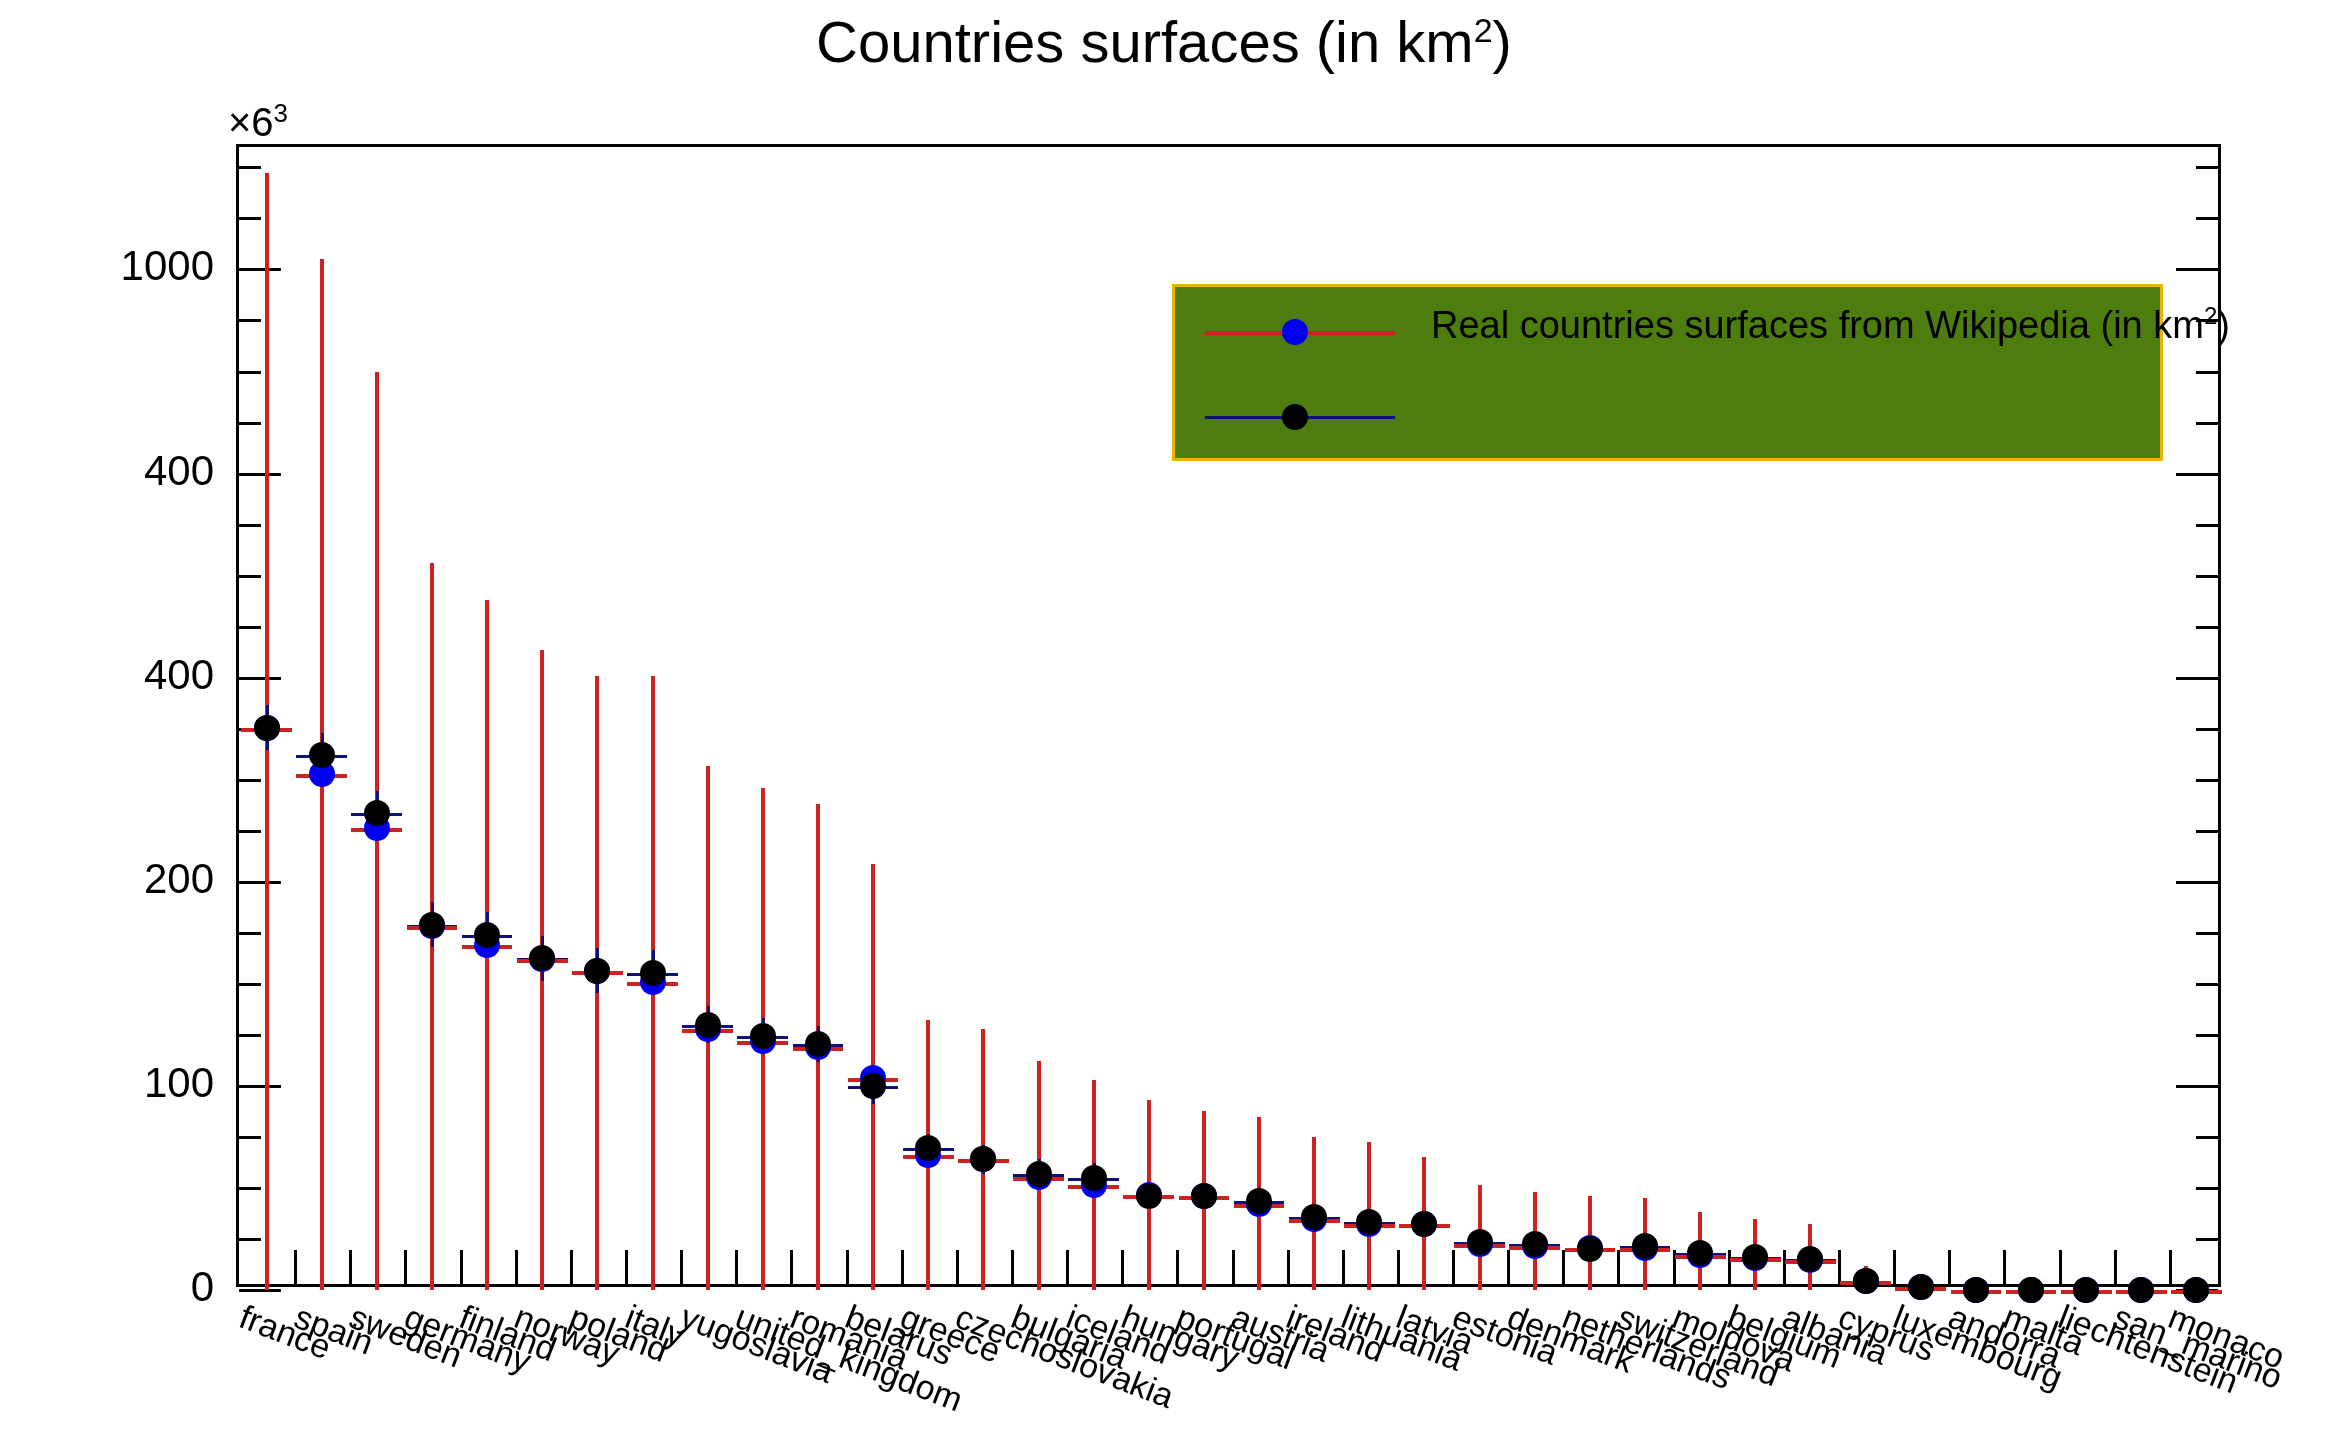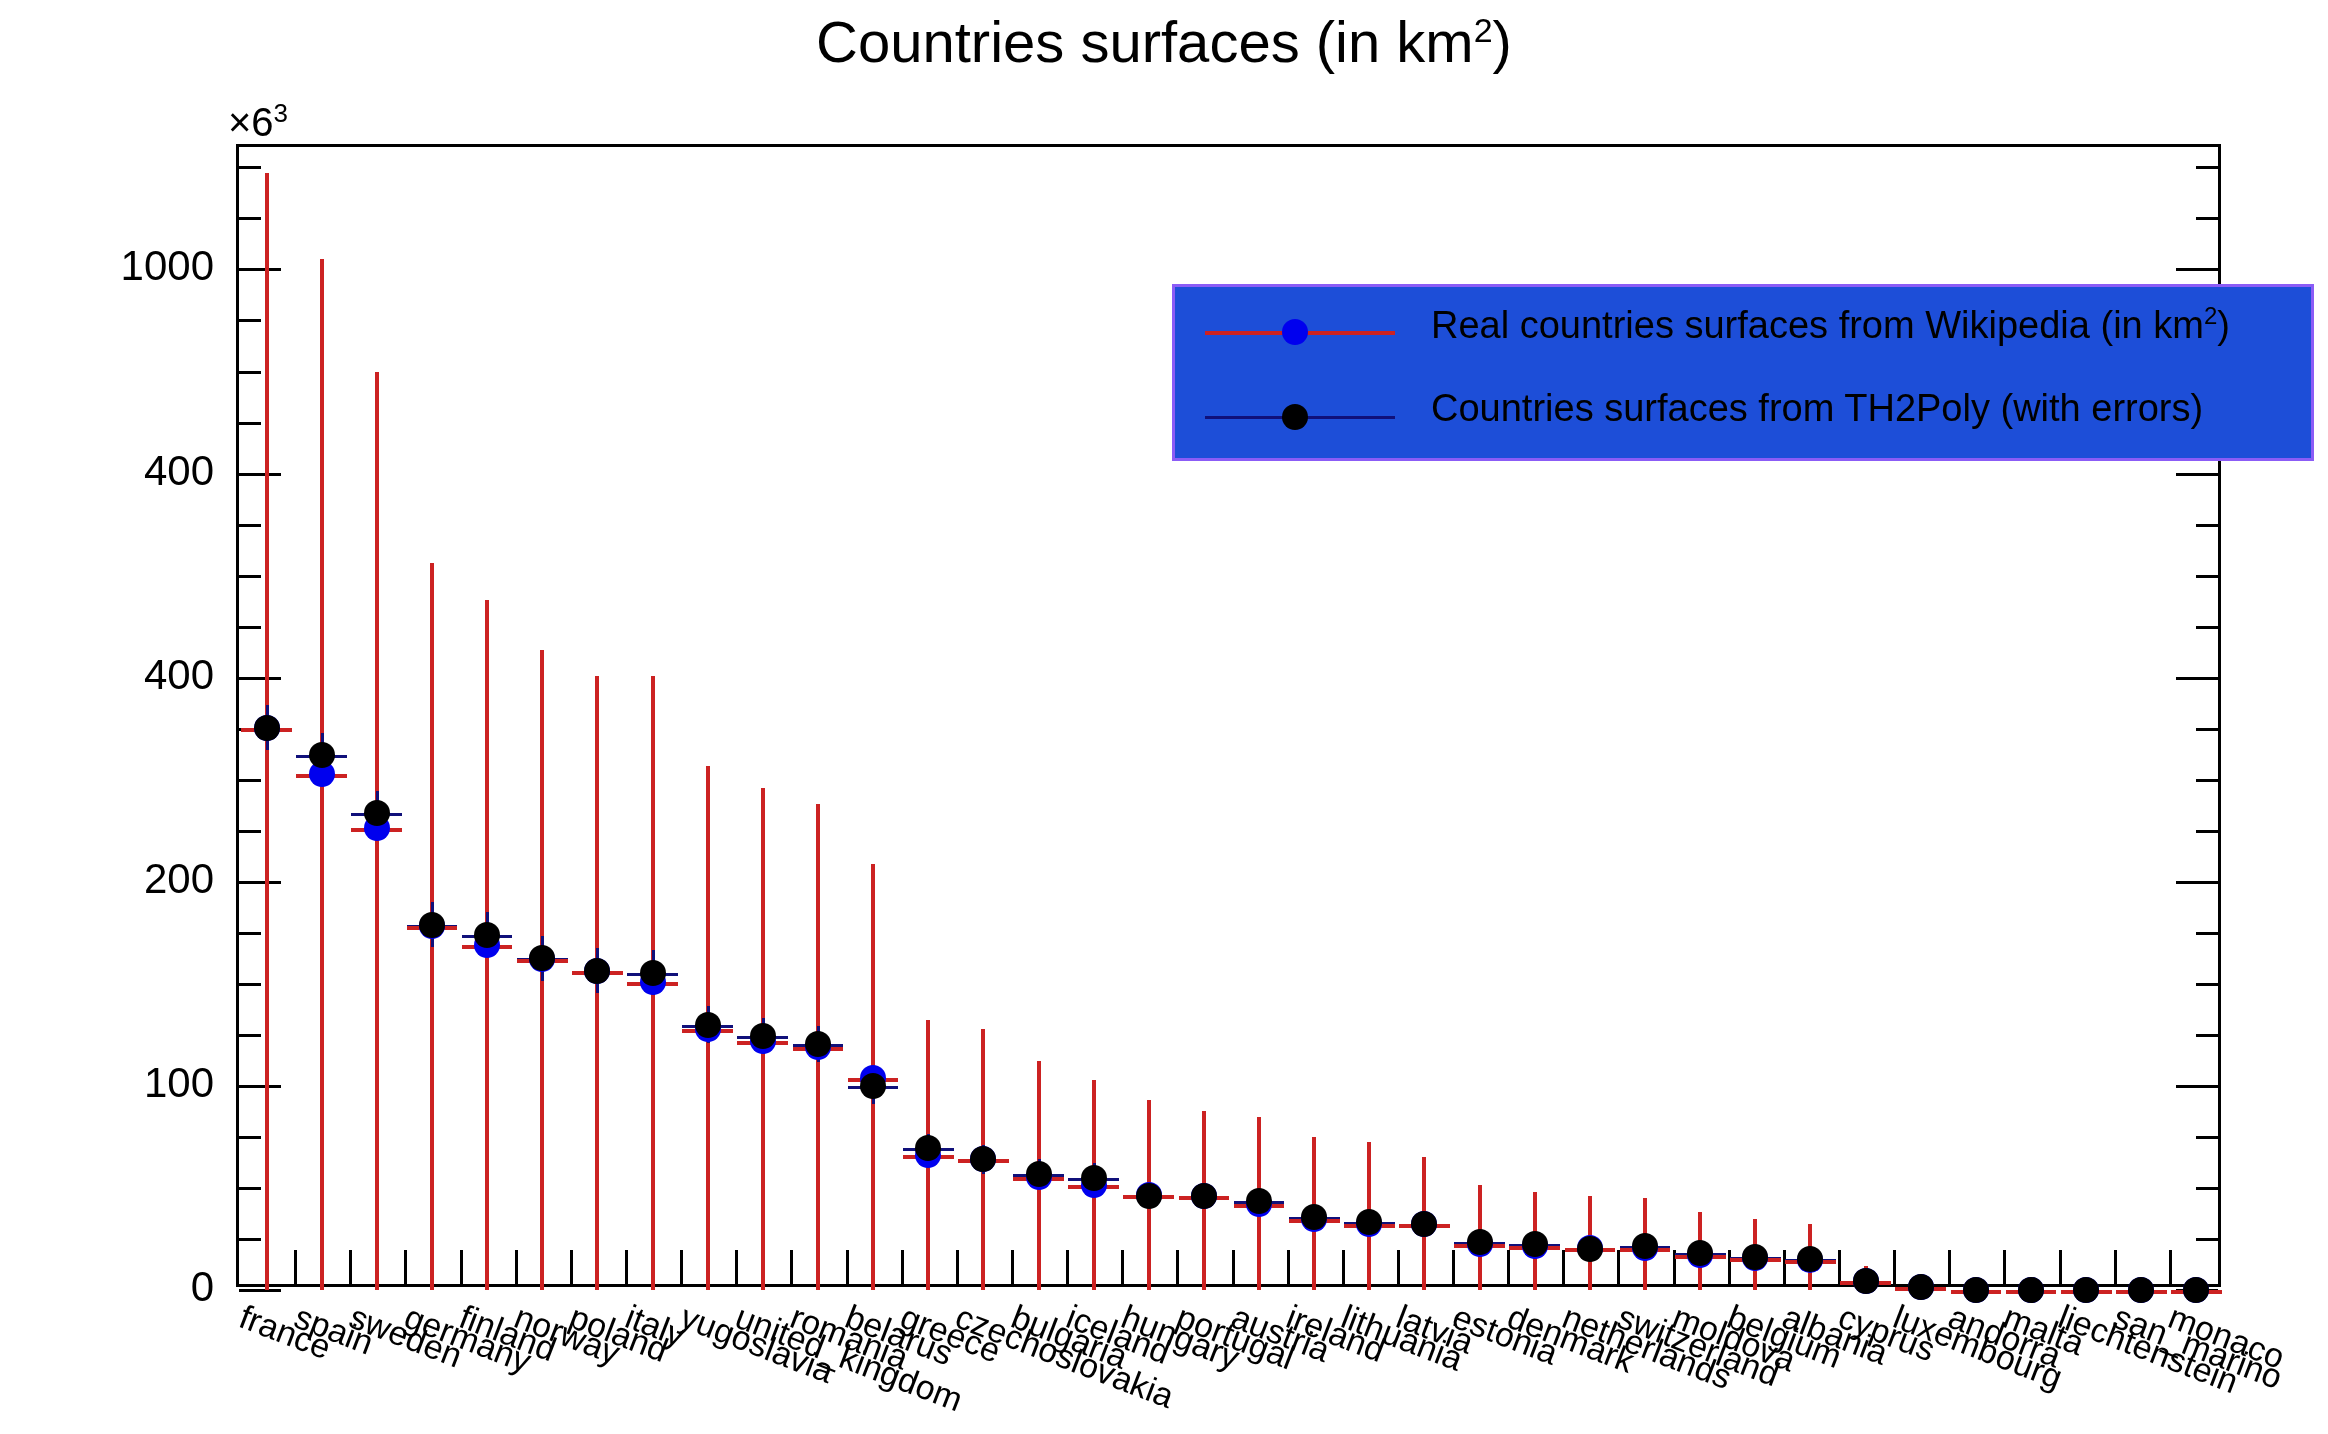--- a/index.html
+++ b/index.html
@@ -43,22 +43,22 @@
   .dot-black{position:absolute;width:26px;height:26px;border-radius:50%;background:#000;}
   .dot-blue{position:absolute;width:26px;height:26px;border-radius:50%;background:#0000ee;}
 
   #xlabels{position:absolute;left:0;top:0;width:2328px;height:1434px;pointer-events:none;}
   .xlabel{
     position:absolute;font-size:34px;color:#000;white-space:nowrap;
     transform-origin:left top;transform:rotate(21deg);
   }
 
   #legend{
-    position:absolute;left:1172px;top:284px;width:1142px;height:177px;
-    border:3px solid #8b5cf6;background:#1d4ed8;box-sizing:border-box;
+    position:absolute;left:1172px;top:284px;width:991px;height:177px;
+    border:3px solid #eab308;background:#4d7c0f;box-sizing:border-box;
   }
   .legend-row{position:absolute;left:0;width:100%;height:70px;}
   .legend-line{position:absolute;left:30px;top:34px;width:190px;height:4px;}
   .legend-dot{position:absolute;left:107px;top:22px;width:26px;height:26px;border-radius:50%;}
   .legend-text{position:absolute;left:256px;top:5px;font-size:38px;color:#000;white-space:nowrap;}
   .legend-text sup{font-size:24px;vertical-align:super;}
 </style>
 </head>
 <body>
 
@@ -423,17 +423,16 @@
 
   <div id="legend">
     <div class="legend-row" style="top:10px;">
       <div class="legend-line" style="background:#cc2222;"></div>
       <div class="legend-dot" style="background:#0000ee;"></div>
       <div class="legend-text"><span>Real countries surfaces from Wikipedia (in km</span><sup>2</sup><span>)</span></div>
     </div>
     <div class="legend-row" style="top:95px;">
       <div class="legend-line" style="background:#10107a;height:3px;"></div>
       <div class="legend-dot" style="background:#000000;"></div>
-      <div class="legend-text"><span>Countries surfaces from TH2Poly (with errors)</span></div>
     </div>
   </div>
 
 </div>
 
 </body></html>

